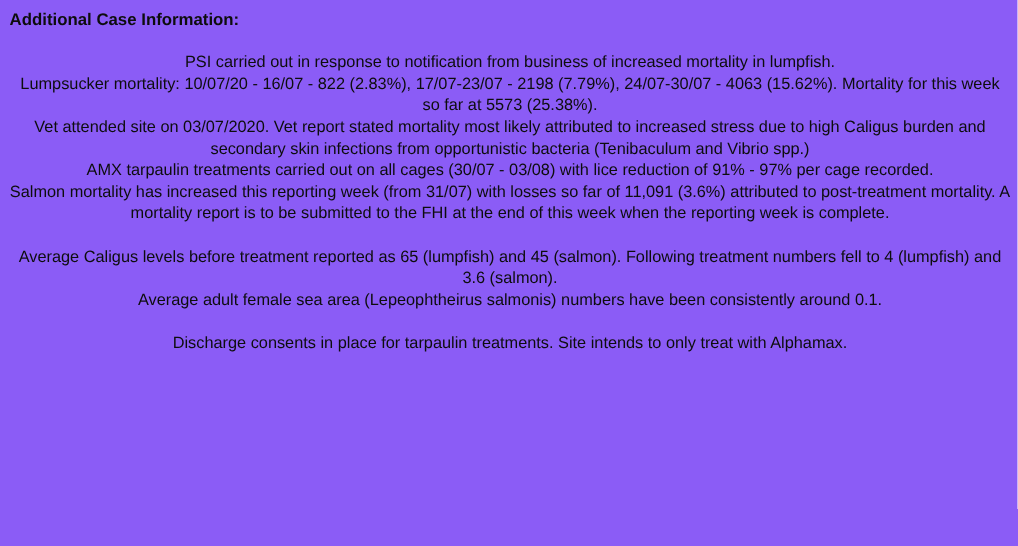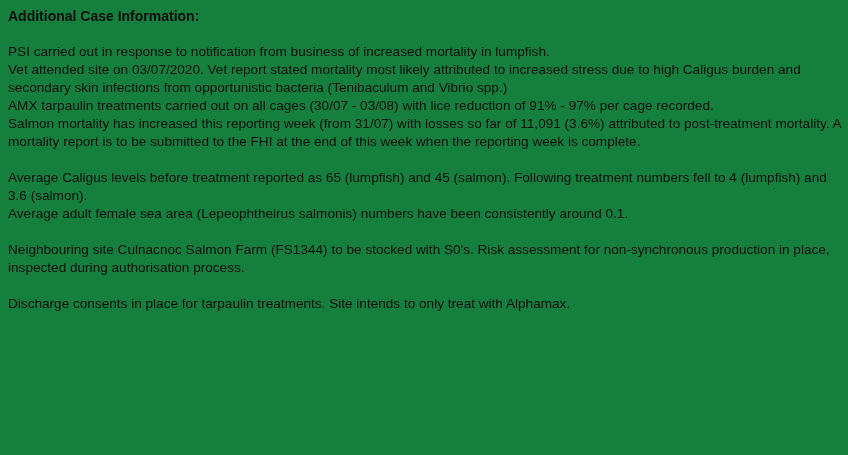--- a/index.html
+++ b/index.html
@@ -5,64 +5,63 @@
   html, body {
     margin: 0;
     padding: 0;
     background: #ffffff;
   }
   .page {
     position: relative;
     width: 848px;
     height: 455px;
     box-sizing: border-box;
-    background: #15803d;
+    background: #8b5cf6;
     overflow: hidden;
     padding: 7px 6px 0 8px;
     font-family: "Liberation Sans", "DejaVu Sans", sans-serif;
     font-size: 13.6px;
     line-height: 18px;
     color: #0d0d0d;
     -webkit-font-smoothing: antialiased;
   }
   .doc-title {
     font-size: 14px;
     font-weight: bold;
     margin: 0;
     line-height: 18px;
   }
   .paragraph {
     margin: 18px 0 0 0;
   }
   .line {
     display: block;
+    text-align: center;
   }
 </style>
 </head>
 <body>
 
 <div class="page">
 
   <h1 class="doc-title">Additional Case Information:</h1>
 
   <p class="paragraph">
     <span class="line">PSI carried out in response to notification from business of increased mortality in lumpfish.</span>
+    <span class="line">Lumpsucker mortality: 10/07/20 - 16/07 - 822 (2.83%), 17/07-23/07 - 2198 (7.79%), 24/07-30/07 - 4063 (15.62%). Mortality for this week so far at 5573 (25.38%).</span>
     <span class="line">Vet attended site on 03/07/2020. Vet report stated mortality most likely attributed to increased stress due to high Caligus burden and secondary skin infections from opportunistic bacteria (Tenibaculum and Vibrio spp.)</span>
     <span class="line">AMX tarpaulin treatments carried out on all cages (30/07 - 03/08) with lice reduction of 91% - 97% per cage recorded.</span>
     <span class="line">Salmon mortality has increased this reporting week (from 31/07) with losses so far of 11,091 (3.6%) attributed to post-treatment mortality. A mortality report is to be submitted to the FHI at the end of this week when the reporting week is complete.</span>
   </p>
 
   <p class="paragraph">
     <span class="line">Average Caligus levels before treatment reported as 65 (lumpfish) and 45 (salmon). Following treatment numbers fell to 4 (lumpfish) and 3.6 (salmon).</span>
     <span class="line">Average adult female sea area (Lepeophtheirus salmonis) numbers have been consistently around 0.1.</span>
   </p>
 
 
 
-  <p class="paragraph">
-    <span class="line">Neighbouring site Culnacnoc Salmon Farm (FS1344) to be stocked with S0's. Risk assessment for non-synchronous production in place, inspected during authorisation process.</span>
-  </p>
 
   <p class="paragraph">
     <span class="line">Discharge consents in place for tarpaulin treatments. Site intends to only treat with Alphamax.</span>
   </p>
 
 </div>
 
 </body></html>

